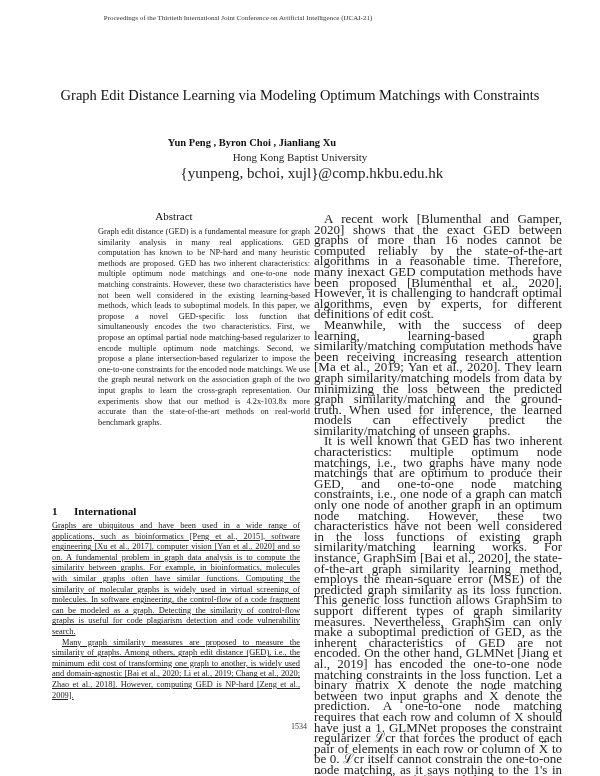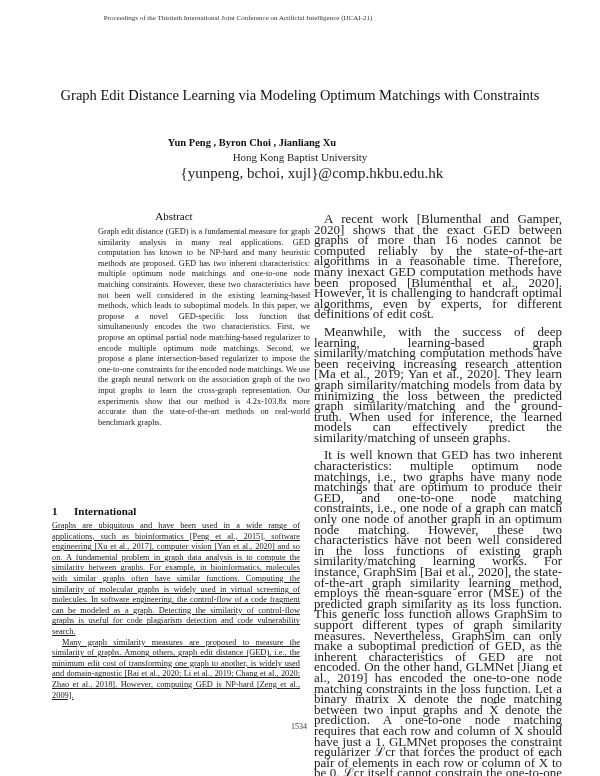--- a/index.html
+++ b/index.html
@@ -20,21 +20,21 @@
   .abs-text { position:absolute; top:227px; left:70px; width:212px;
               font-size:8.4px; line-height:10.6px; text-align:justify; hyphens:auto;margin-left:28px; }
   .sec-title { position:absolute; top:505px; left:52px; font-size:11px; font-weight:bold; color:#111; }
   .sec-title .num { display:inline-block; width:22px; }
   .lcol { position:absolute; top:521px; left:52px; width:248px;
           font-size:8.4px; line-height:10.6px; text-align:justify;text-decoration:underline; }
   .rcol { position:absolute; top:214px; left:314px; width:248px;
           font-size:13px; line-height:10.6px; text-align:justify; }
   p { margin:0; }
   p.indent { text-indent:10px; }
-  p.gap { margin-top:7px; }
+  p.gap { margin-top:0; }
   .pagenum { position:absolute; top:722px; left:0; width:598px; text-align:center;
              font-size:8px; color:#333; }
 </style>
 </head>
 <body>
 
 <div class="header">Proceedings of the Thirtieth International Joint Conference on Artificial Intelligence (IJCAI-21)</div>
 
 <div class="title">Graph Edit Distance Learning via Modeling Optimum Matchings with Constraints</div>
 <div class="authors">Yun Peng , Byron Choi , Jianliang Xu</div>

